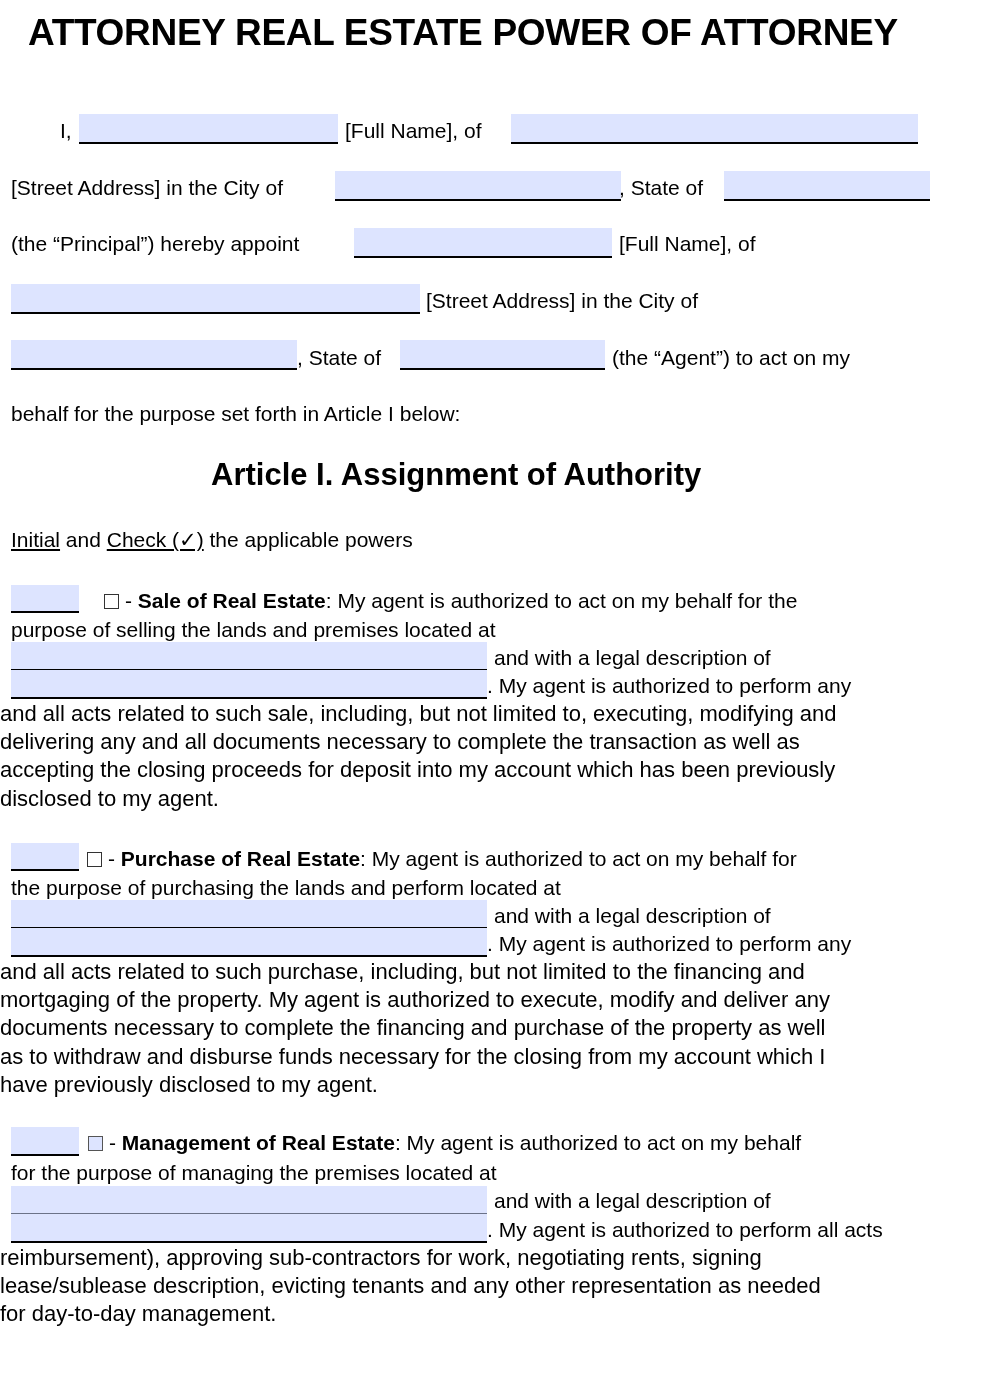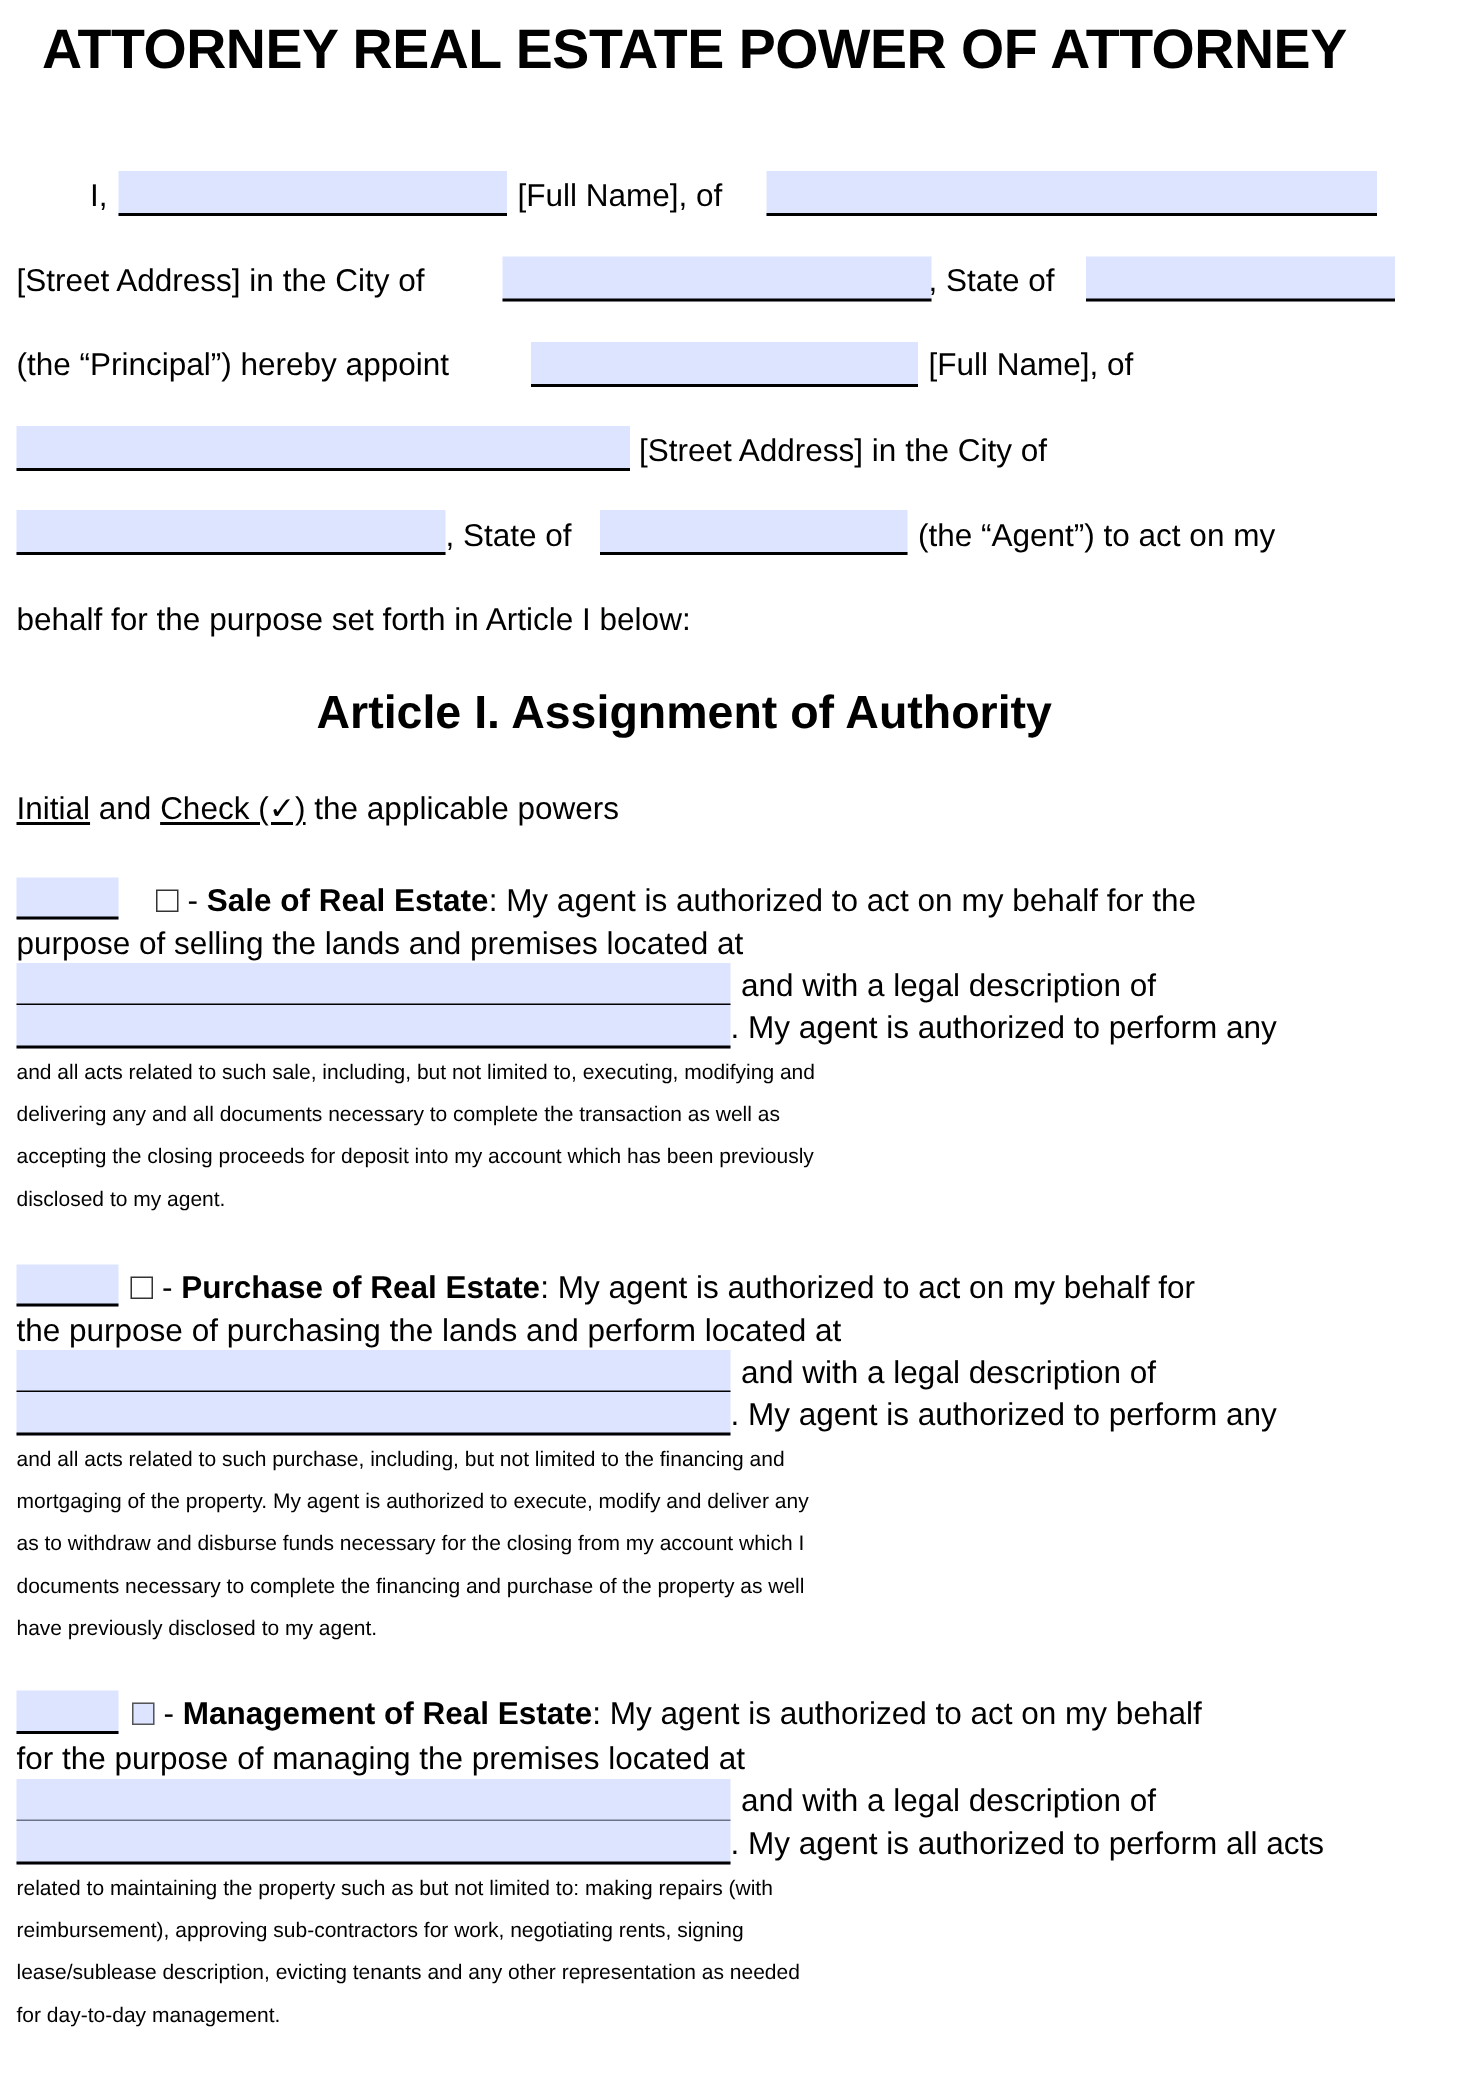--- a/index.html
+++ b/index.html
@@ -8,21 +8,21 @@
   .abs { position: absolute; white-space: nowrap; }
   .title { left: 28px; top: 12px; font-size: 37px; font-weight: bold; letter-spacing: -0.3px; }
   .t { font-size: 21px; line-height: 28px; }
   .fld { position: absolute; background: #dde4ff; border-bottom: 2px solid #000; box-sizing: border-box; }
   .fld.thin { border-bottom: 1.5px solid #000; }
   .h2 { font-size: 31px; font-weight: bold; left: 211px; top: 457px; }
   .u { text-decoration: underline; font-weight: normal; }
   .b { font-weight: bold; }
   .cb { display: inline-block; width: 13px; height: 13px; border: 1.5px solid #333; background: #fff; vertical-align: -1px; margin-right: 6px; }
   .cb.m { background: #dde4ff; border-color: #555; }
-  .para { position: absolute; left: 11px; width: 950px; font-size: 14px; line-height: 28.2px; white-space: normal; }
+  .para { position: absolute; left: 0; width: 950px; font-size: 22px; line-height: 28.2px; white-space: normal; }
 </style>
 </head>
 <body>
 
 <div class="abs title">ATTORNEY REAL ESTATE POWER OF ATTORNEY</div>
 
 <span class="abs t" style="left:60px;top:117px">I,</span>
 <div class="fld" style="left:79px;top:114px;width:259px;height:30px"></div>
 <span class="abs t" style="left:345px;top:117px">[Full Name], of</span>
 <div class="fld" style="left:511px;top:114px;width:407px;height:30px"></div>
@@ -73,32 +73,31 @@
   <span class="cb"></span><span>- </span><span class="b">Purchase of Real Estate</span><span>: My agent is authorized to act on my behalf for</span>
 </div>
 <span class="abs t" style="left:11px;top:874px">the purpose of purchasing the lands and perform located at</span>
 <div class="fld thin" style="left:11px;top:900px;width:476px;height:28px"></div>
 <span class="abs t" style="left:494px;top:902px">and with a legal description of</span>
 <div class="fld" style="left:11px;top:928px;width:476px;height:29px"></div>
 <span class="abs t" style="left:487px;top:930px">.  My agent is authorized to perform any</span>
 <div class="para" style="top:958px">
   <div>and all acts related to such purchase, including, but not limited to the financing and</div>
   <div>mortgaging of the property. My agent is authorized to execute, modify and deliver any</div>
+  <div>documents necessary to complete the financing and purchase of the property as well</div>
   <div>as to withdraw and disburse funds necessary for the closing from my account which I</div>
-  <div>documents necessary to complete the financing and purchase of the property as well</div>
   <div>have previously disclosed to my agent.</div>
 </div>
 
 <div class="fld" style="left:11px;top:1127px;width:68px;height:29px"></div>
 <div class="abs t" style="left:88px;top:1129px">
   <span class="cb m"></span><span>- </span><span class="b">Management of Real Estate</span><span>: My agent is authorized to act on my behalf</span>
 </div>
 <span class="abs t" style="left:11px;top:1159px">for the purpose of managing the premises located at</span>
 <div class="fld thin" style="left:11px;top:1186px;width:476px;height:28px;border-bottom-color:#6b7288"></div>
 <span class="abs t" style="left:494px;top:1187px">and with a legal description of</span>
 <div class="fld" style="left:11px;top:1214px;width:476px;height:29px"></div>
 <span class="abs t" style="left:487px;top:1216px">. My agent is authorized to perform all acts</span>
 <div class="para" style="top:1244px">
-  <div>related to maintaining the property such as but not limited to: making repairs (with</div>
   <div>reimbursement), approving sub-contractors for work, negotiating rents, signing</div>
   <div>lease/sublease description, evicting tenants and any other representation as needed</div>
   <div>for day-to-day management.</div>
 </div>
 
 </body></html>

